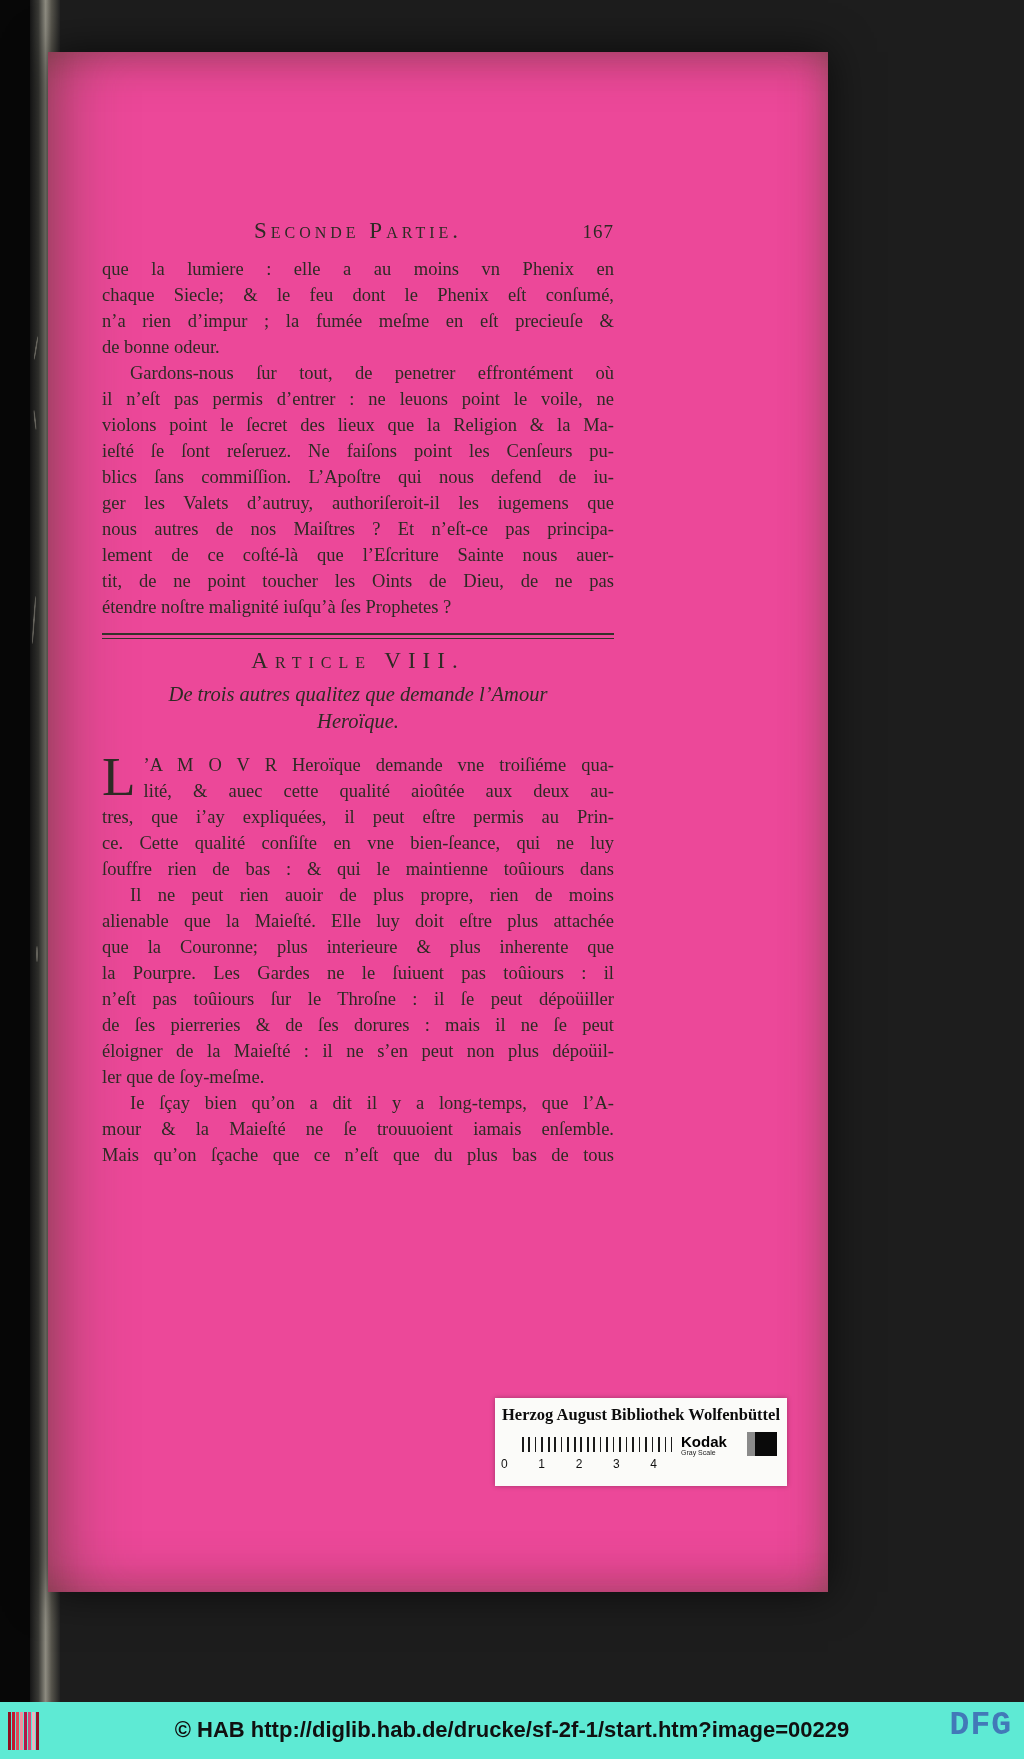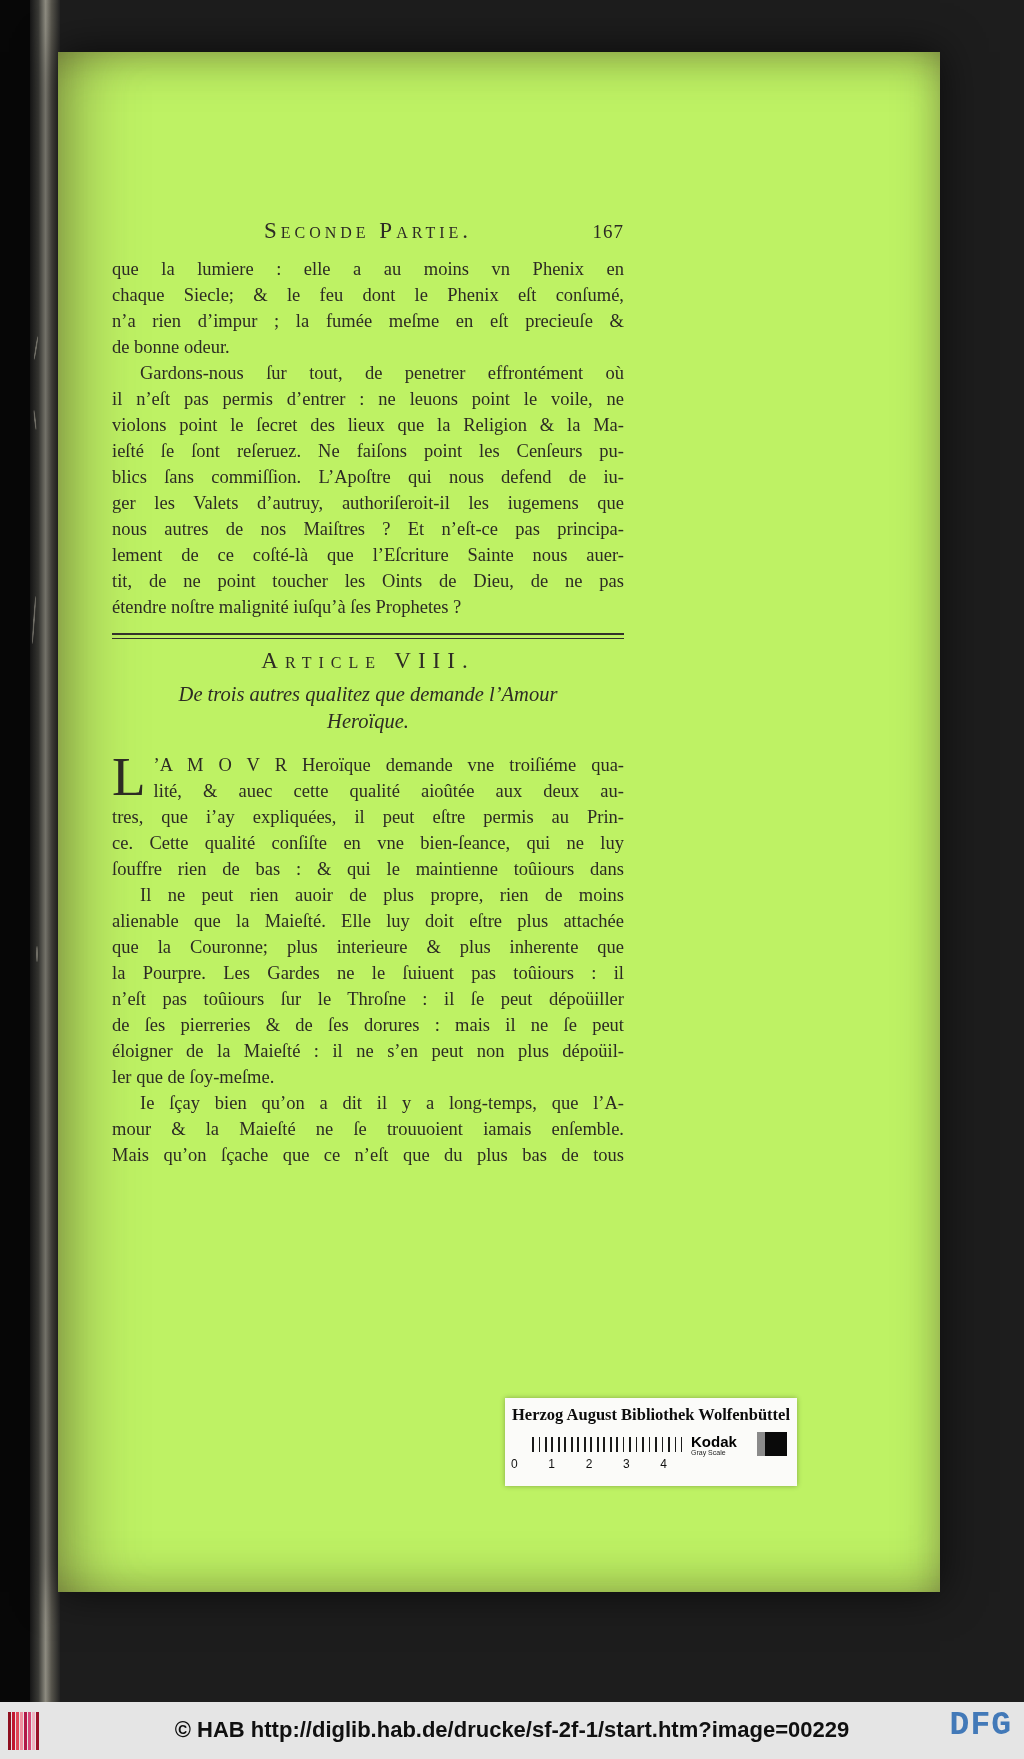--- a/index.html
+++ b/index.html
@@ -13,22 +13,22 @@
   .spine { position:absolute; left:0; top:0; width:30px; height:100%; background:#070707; }
   .edges { position:absolute; left:30px; top:0; width:30px; height:100%;
     background:linear-gradient(90deg,#161616 0%, #3a3a36 28%, #8d8b80 52%, #55534b 72%, #232323 100%); }
   .mark { position:absolute; border-left:2px solid rgba(215,210,195,.45); border-radius:60%; }
   .m1 { left:35px; top:336px; height:24px; transform:rotate(9deg); }
   .m2 { left:34px; top:410px; height:20px; transform:rotate(-6deg); }
   .m3 { left:33px; top:596px; height:48px; transform:rotate(4deg); }
   .m4 { left:36px; top:946px; height:16px; }
 
   
-  .page { position:absolute; left:58px; top:52px; width:882px; height:1540px;
-    background:#bef264;
+  .page { position:absolute; left:48px; top:52px; width:780px; height:1540px;
+    background:#ec4899;
     box-shadow: inset 55px 0 70px -45px rgba(70,58,34,.55),
                 inset -25px 0 45px -28px rgba(90,80,55,.5),
                 inset 0 30px 50px -30px rgba(70,58,34,.5),
                 inset 0 -35px 55px -35px rgba(70,58,34,.4),
                 0 0 40px rgba(0,0,0,.65); }
 
   .text-column { position:absolute; left:54px; top:166px; width:512px; color:#2d2b24; }
 
   .pheader { position:relative; height:32px; margin-bottom:6px; }
   .htitle { position:absolute; left:50%; transform:translateX(-50%);
@@ -57,21 +57,21 @@
     background:repeating-linear-gradient(90deg,#1a1a1a 0 1.5px, transparent 1.5px 6.5px); }
   .kblock { margin-left:9px; width:60px; font-family:"Liberation Sans", sans-serif; }
   .kodak { font-weight:bold; font-size:15px; color:#000; }
   .gscale { font-size:7px; color:#222; margin-top:-1px; }
   .gpatch { width:30px; height:24px; margin-left:6px;
     background:linear-gradient(90deg,#8a8a8a 0 28%, #0a0a0a 28%); }
   .snums { width:156px; display:flex; justify-content:space-between; margin:1px 0 0 6px;
     font-family:"Liberation Sans", sans-serif; font-size:12px; color:#111; }
 
   
-  .footer { position:absolute; left:0; bottom:0; width:100%; height:57px; background:#e5e5e5; }
+  .footer { position:absolute; left:0; bottom:0; width:100%; height:57px; background:#5eead4; }
   .cstrip { position:absolute; left:8px; top:10px; height:38px; display:flex; gap:1px; }
   .cstrip .bar { width:3px; height:100%; }
   .credit { position:absolute; left:0; right:0; top:15px; text-align:center;
     font-family:"Liberation Sans", sans-serif; font-weight:bold; font-size:22px; color:#101010; }
   .dfg { position:absolute; right:12px; top:5px; font-family:Liberation Mono, monospace;
     font-weight:bold; font-size:33px; letter-spacing:1px; }
 </style>
 </head>
 <body>
 

